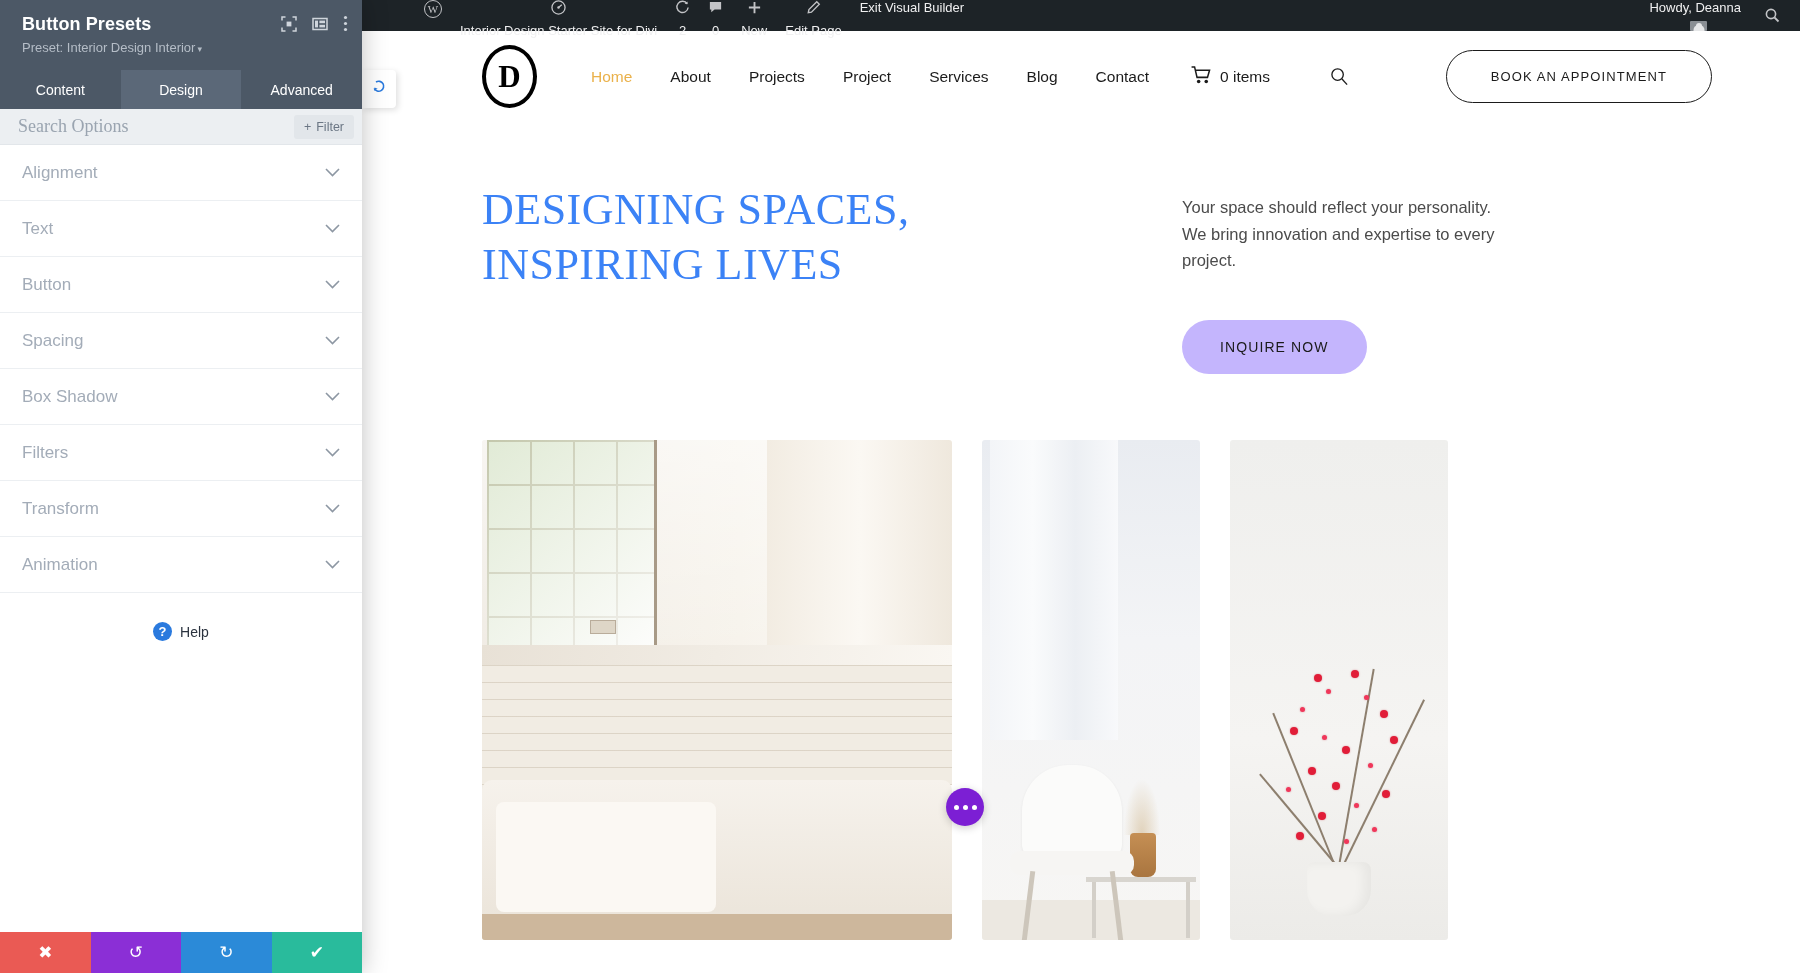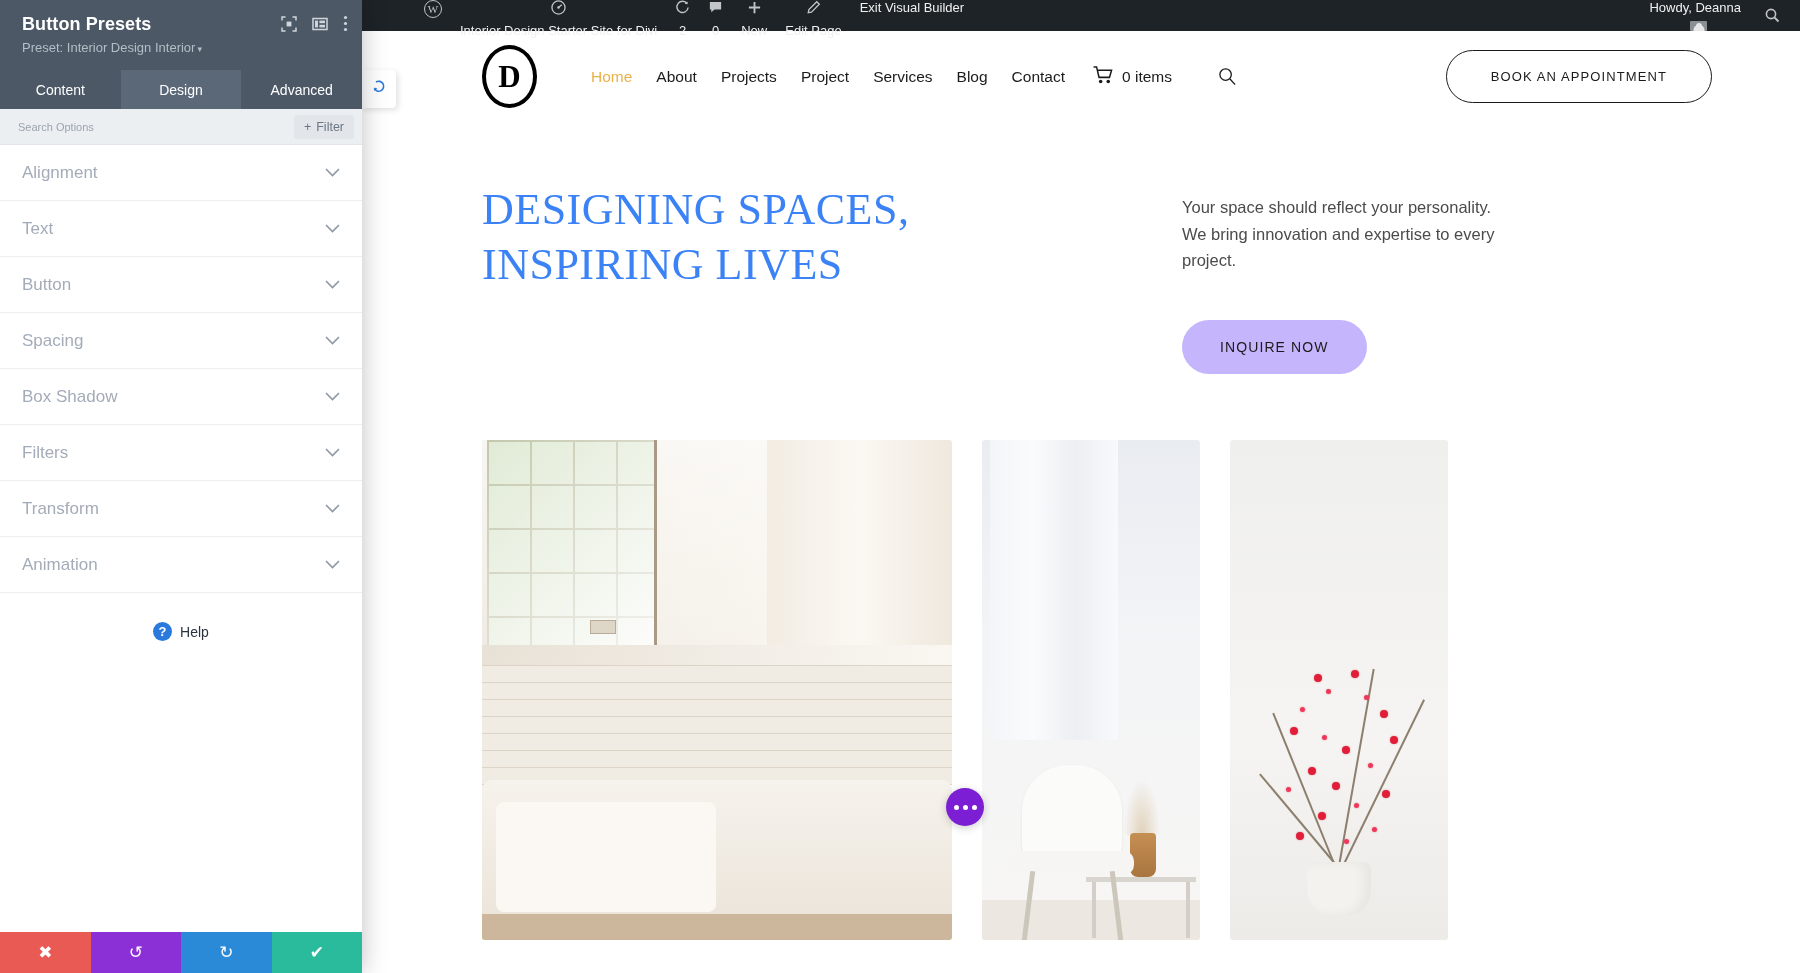--- a/index.html
+++ b/index.html
@@ -79,21 +79,21 @@
   }
   .ptab.active { background: #5b6878; }
 
   .panel-search {
     display: flex; align-items: center; height: 36px;
     background: #eceff2; border-bottom: 1px solid #e2e6ea;
     padding: 0 8px 0 18px;
   }
   .panel-search input {
     flex: 1; border: none; outline: none; background: transparent;
-    font-size: 11px; color: #0f766e; font-family: Liberation Sans, sans-serif;
+    font-size: 18px; color: #0f766e; font-family: Liberation Serif, serif;
     caret-color: #2b333f;
   }
   .panel-search input::placeholder { color: #9aa4b0; }
   .filter-btn {
     display: flex; align-items: center; gap: 5px;
     background: #e2e6ea; color: #6b7684; font-size: 12.5px;
     padding: 5px 10px; border-radius: 3px; cursor: pointer;
   }
 
   .panel-body { flex: 1; overflow: hidden; background: #ffffff; }
@@ -139,21 +139,21 @@
   .site-header {
     height: 91px; display: flex; align-items: center;
     padding: 0 88px 0 120px;
   }
   .logo-d {
     width: 55px; height: 63px; border: 4.5px solid #000;
     border-radius: 50%; display: flex; align-items: center; justify-content: center;
     font-family: "Liberation Serif", serif; font-size: 31px; font-weight: bold;
     color: #000; flex: none;
   }
-  .nav { display: flex; align-items: center; gap: 24px; margin-left: 54px; font-size: 15.5px; color: #1b1b1b; }
+  .nav { display: flex; align-items: center; gap: 38px; margin-left: 54px; font-size: 15.5px; color: #1b1b1b; }
   .nav a { text-decoration: none; color: #1b1b1b; cursor: pointer; white-space: nowrap; }
   .nav a.active { color: #eab14a; }
   .cart-wrap { display: flex; align-items: center; gap: 8px; margin-left: 4px; cursor: pointer; }
   .cart-count { font-size: 15.5px; color: #1b1b1b; }
   .nav-search { margin-left: 22px; cursor: pointer; display: flex; align-items: center; }
   .appt-btn {
     margin-left: auto; border: 1.4px solid #1b1b1b; border-radius: 40px;
     padding: 18px 44px; font-size: 13px; letter-spacing: 1.1px;
     color: #1b1b1b; cursor: pointer; white-space: nowrap;
   }

